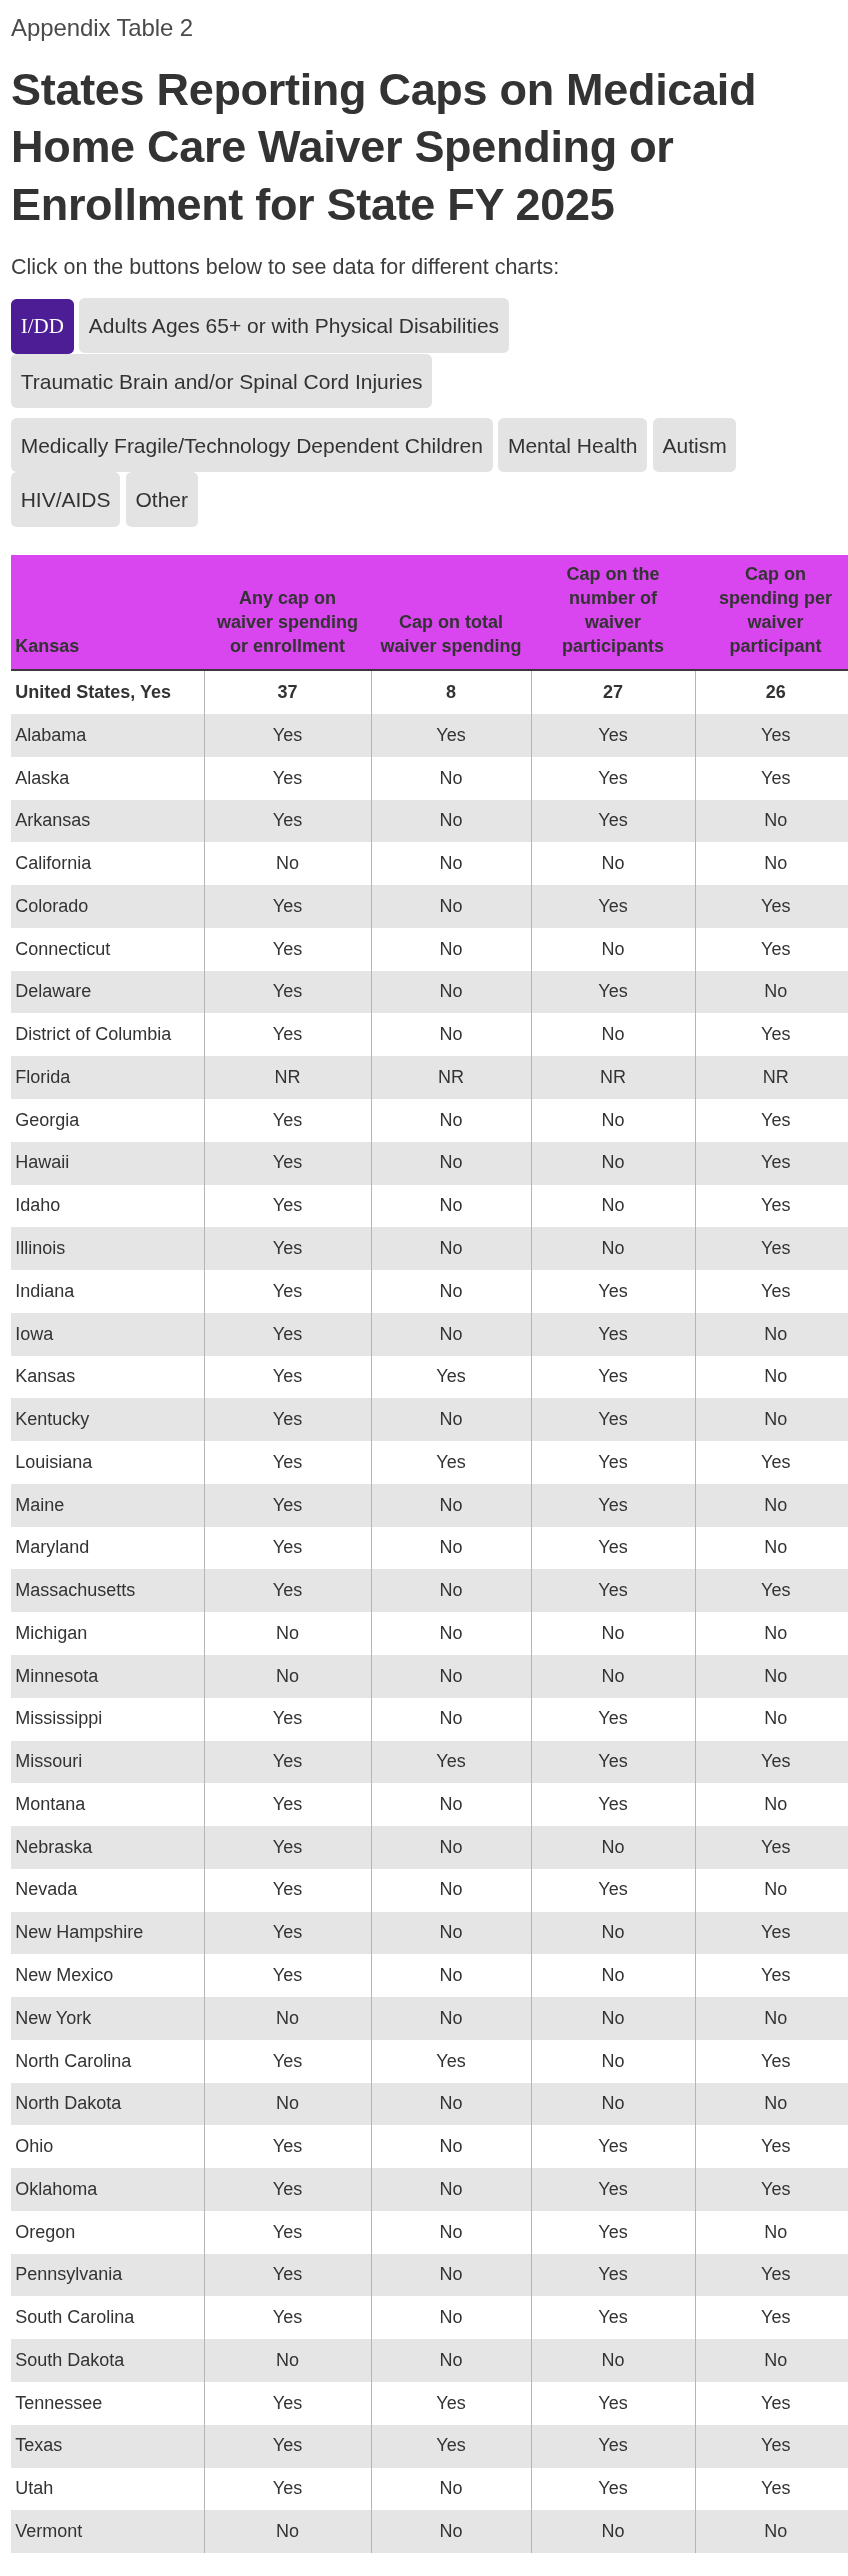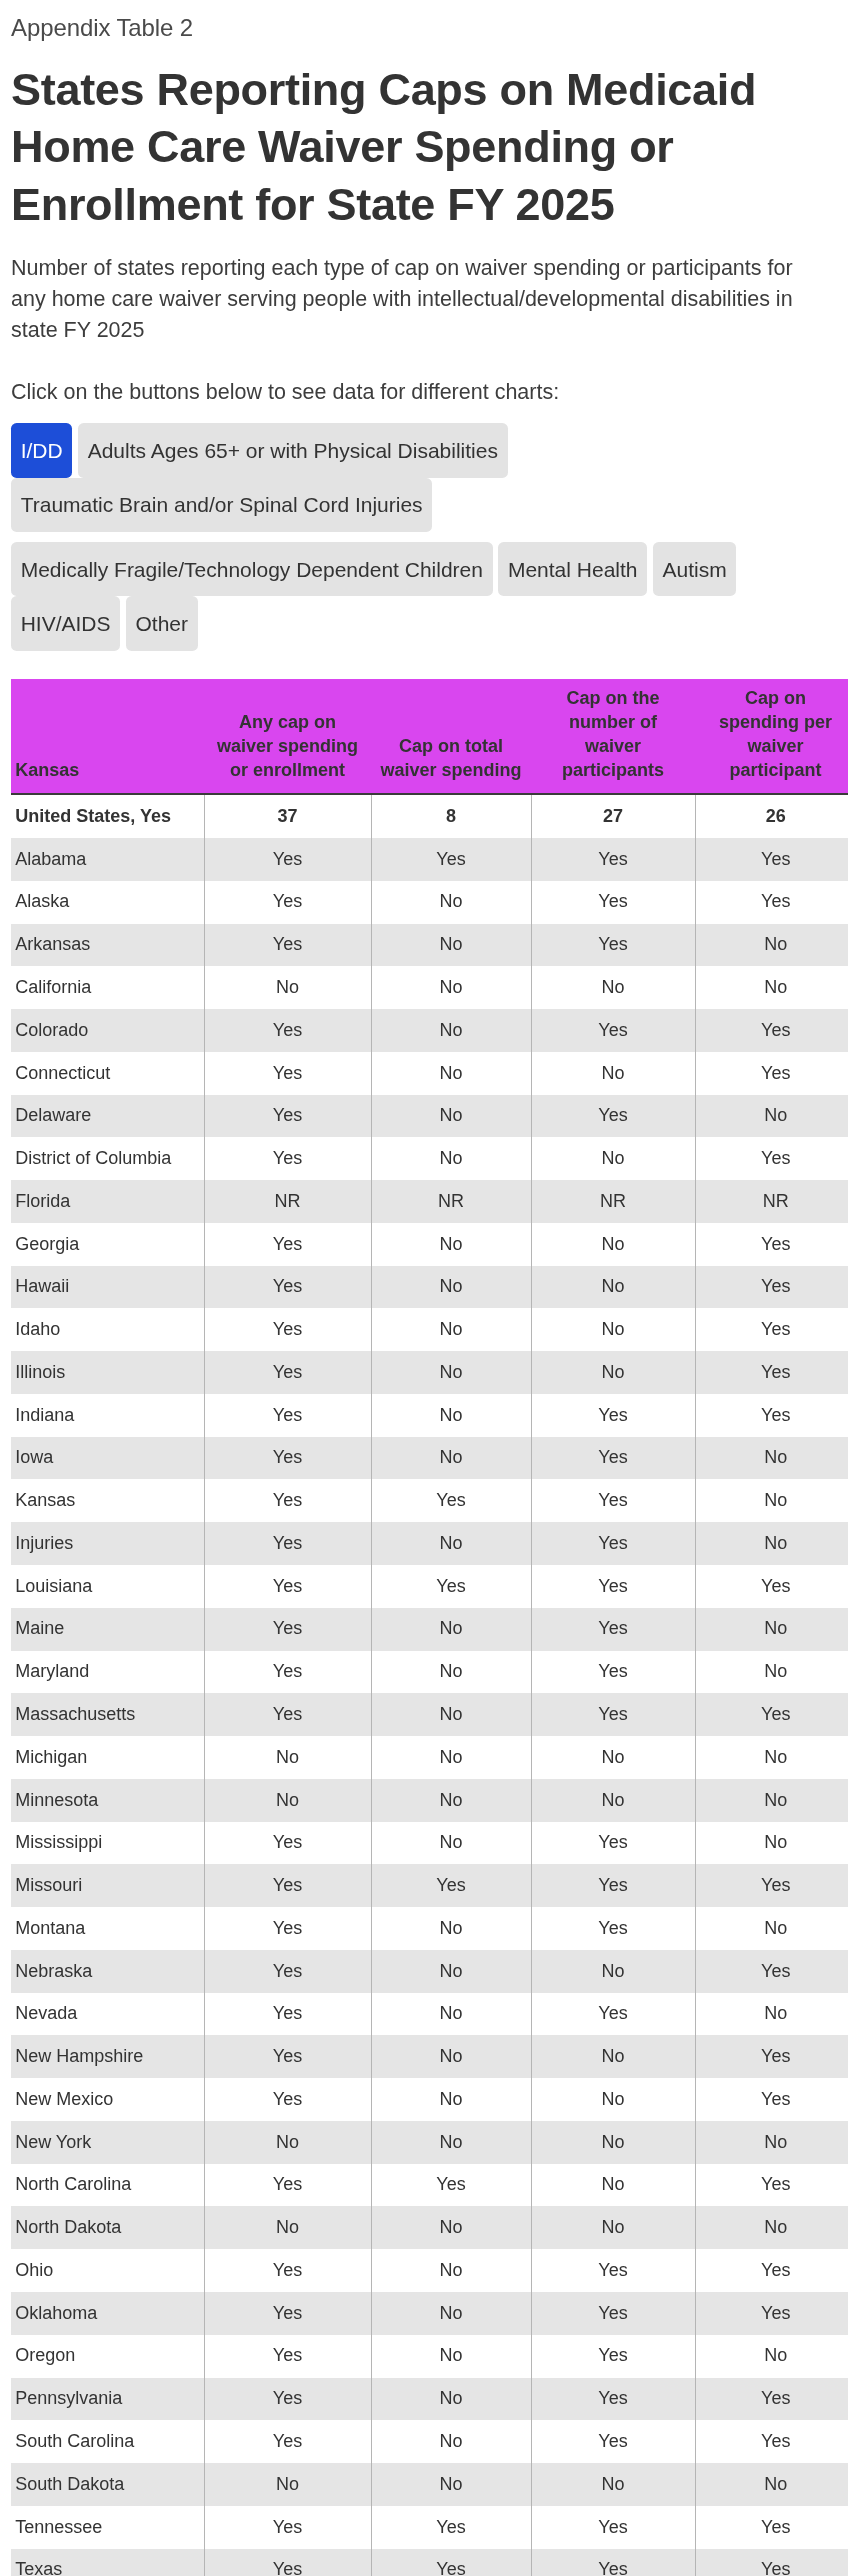--- a/index.html
+++ b/index.html
@@ -69,22 +69,23 @@
     border: none;
     border-radius: 5.6px;
     padding: 5.6px 9.7px;
     margin: 0 5.6px 0 0;
     font-family: "Liberation Sans", sans-serif;
     cursor: pointer;
     box-decoration-break: clone;
     -webkit-box-decoration-break: clone;
   }
   .cat-btn.active {
-    background: #1d4ed8;
+    background: #4c1d95;
     color: #ffffff;
+    font-family: Liberation Serif, serif;
   }
   .btn-wrap {
     font-size: 0;
     margin-bottom: 9.7px;
   }
 
   
   .tbl-wrap {
     margin-top: 28px;
     width: 845px;
@@ -145,21 +146,20 @@
 </style>
 </head>
 <body>
 
 <div class="page">
 
   <div class="eyebrow">Appendix Table 2</div>
 
   <h1 class="chart-title">States Reporting Caps on Medicaid Home Care Waiver Spending or Enrollment for State FY 2025</h1>
 
-  <p class="chart-subtitle">Number of states reporting each type of cap on waiver spending or participants for any home care waiver serving people with intellectual/developmental disabilities in state FY 2025</p>
 
   <p class="click-prompt">Click on the buttons below to see data for different charts:</p>
 
   <div class="btn-group">
     <div class="btn-wrap">
       <button class="cat-btn active">I/DD</button><button class="cat-btn">Adults Ages 65+ or with Physical Disabilities</button><button class="cat-btn">Traumatic Brain and/or Spinal Cord Injuries</button>
     </div>
     <div class="btn-wrap">
       <button class="cat-btn">Medically Fragile/Technology Dependent Children</button><button class="cat-btn">Mental Health</button><button class="cat-btn">Autism</button><button class="cat-btn">HIV/AIDS</button><button class="cat-btn">Other</button>
     </div>
@@ -297,21 +297,21 @@
             <td>No</td>
           </tr>
           <tr>
             <td class="state-c">Kansas</td>
             <td>Yes</td>
             <td>Yes</td>
             <td>Yes</td>
             <td>No</td>
           </tr>
           <tr class="alt">
-            <td class="state-c">Injuries</td>
+            <td class="state-c">Kentucky</td>
             <td>Yes</td>
             <td>No</td>
             <td>Yes</td>
             <td>No</td>
           </tr>
           <tr>
             <td class="state-c">Louisiana</td>
             <td>Yes</td>
             <td>Yes</td>
             <td>Yes</td>

